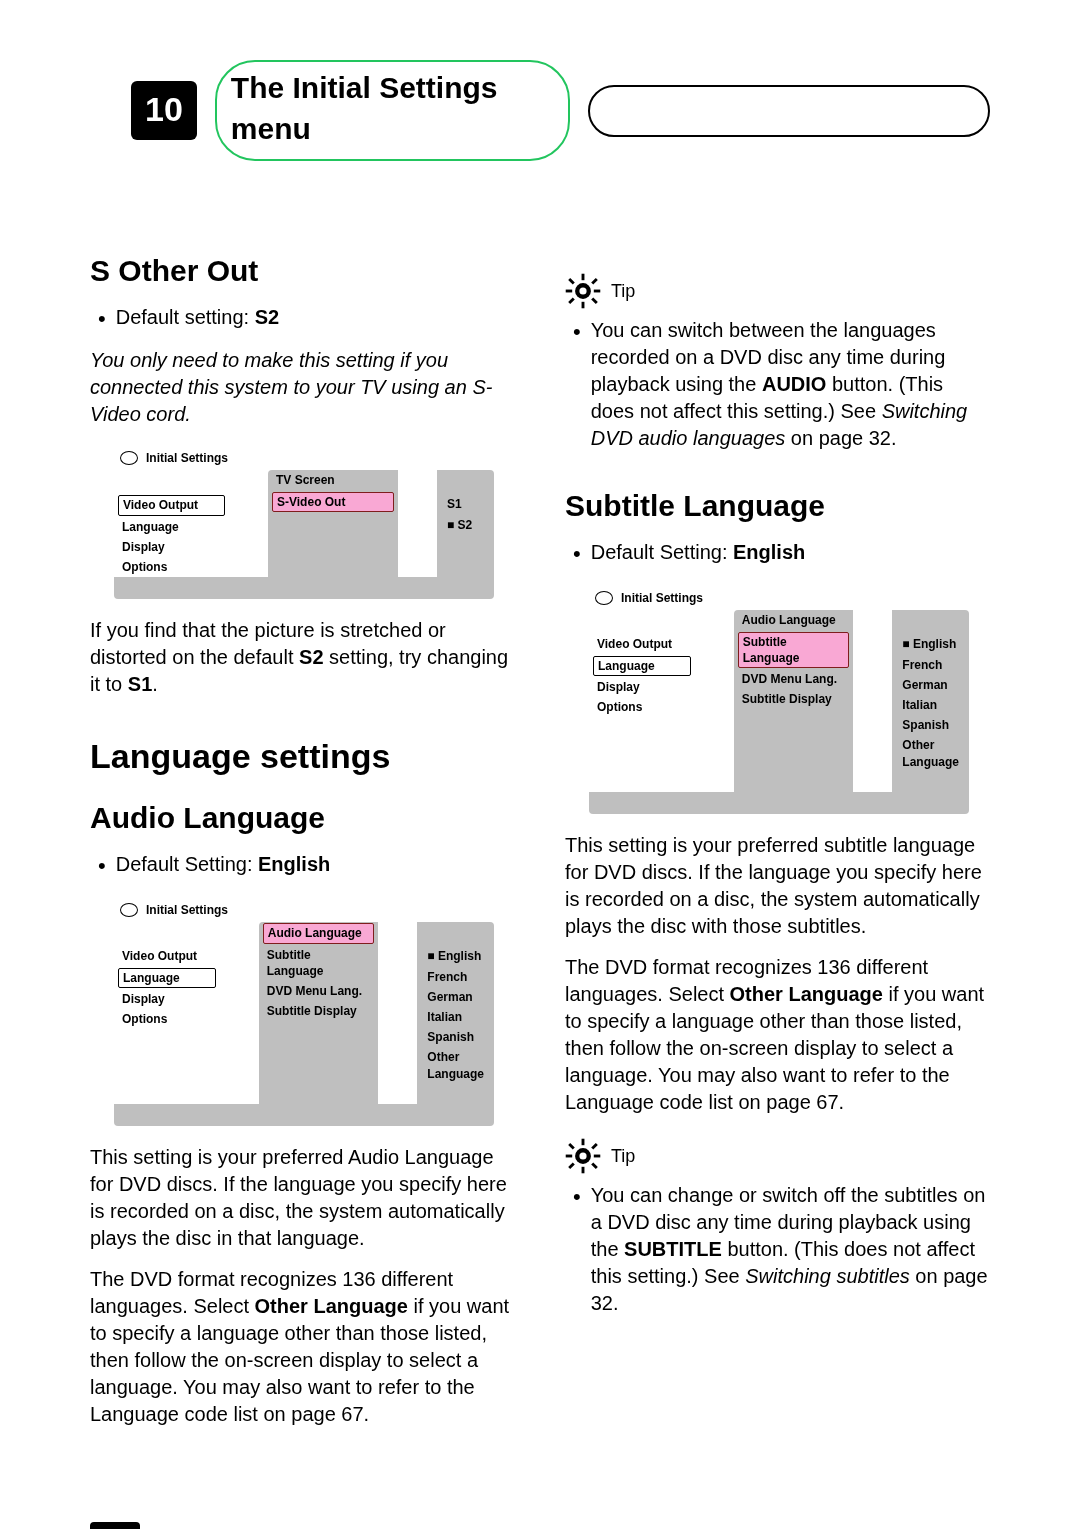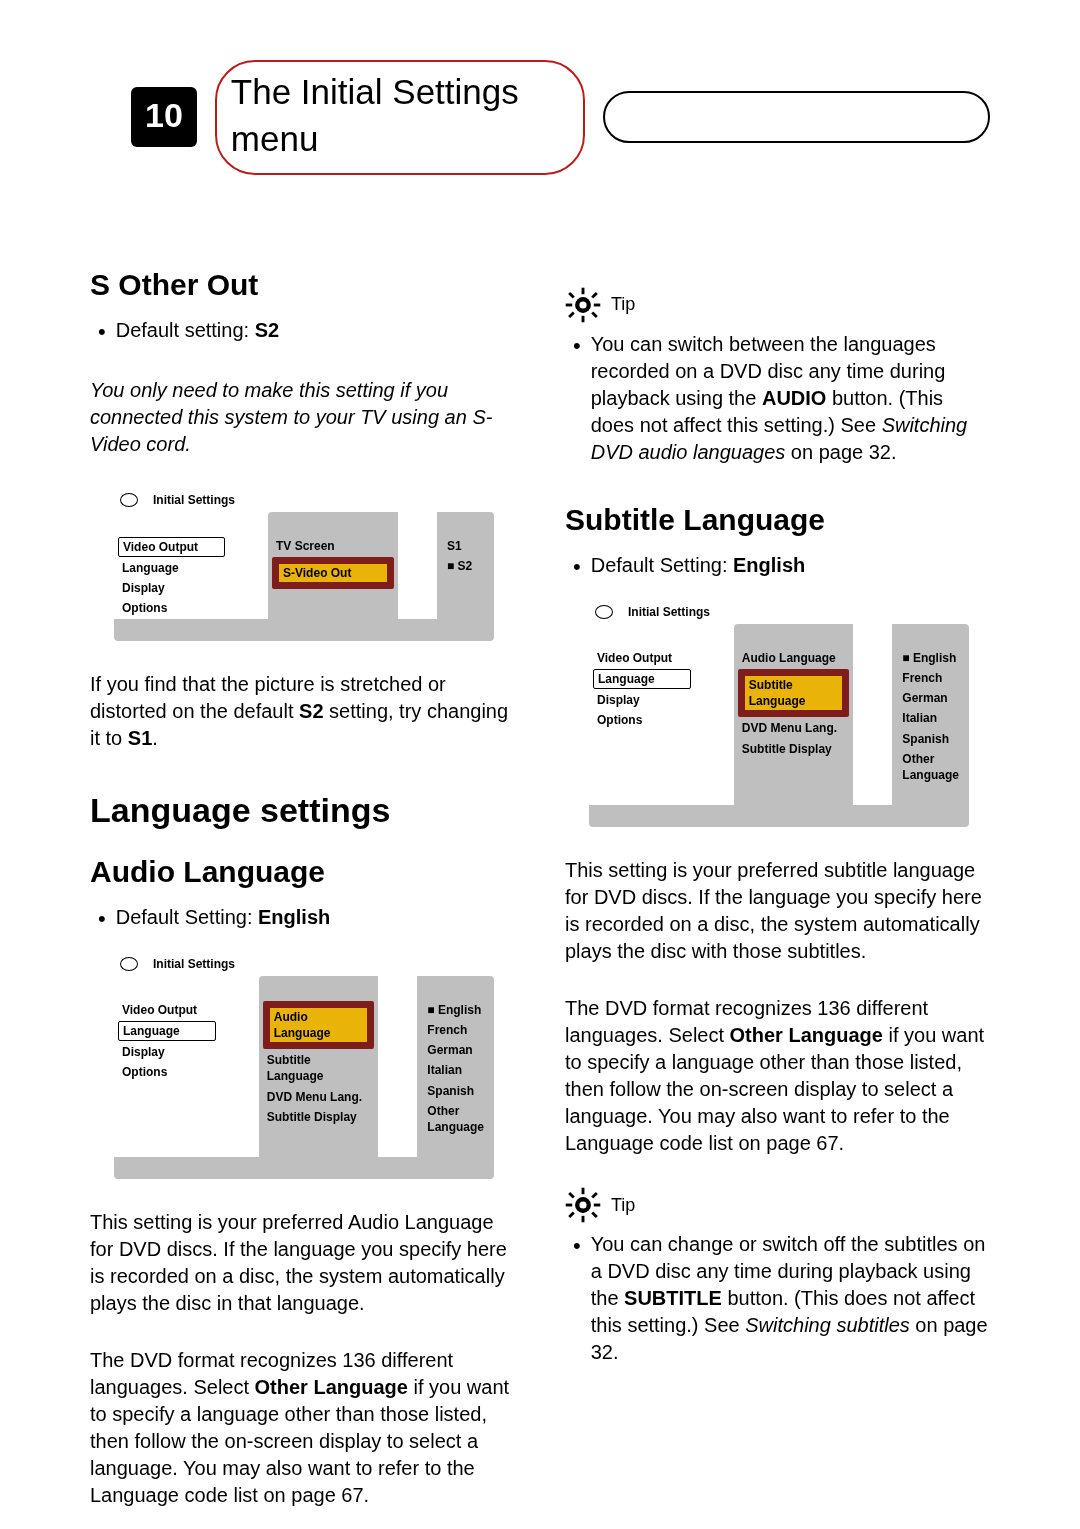--- a/index.html
+++ b/index.html
@@ -22,70 +22,69 @@
   .chapter-number {
     background: #000;
     color: #fff;
     font-weight: bold;
     font-size: 34px;
     padding: 6px 14px 8px 14px;
     border-radius: 6px;
     margin-left: 41px;
   }
   .chapter-title-bubble {
-    border: 2px solid #b91c1c;
+    border: 2px solid #22c55e;
     border-radius: 40px;
     padding: 6px 28px 10px 14px;
-    font-size: 35px;
-    font-weight: normal;
+    font-size: 30px;
+    font-weight: bold;
   }
   .blank-bubble {
     border: 2px solid #000;
     border-radius: 40px;
     width: 460px;
     height: 52px;
   }
   .columns {
     display: flex;
     gap: 50px;
   }
   .col { flex: 1; min-width: 0; }
   h2.section { font-size: 30px; font-weight: bold; margin-bottom: 12px; }
   h2.big-section { font-size: 34px; font-weight: bold; margin: 36px 0 18px 0; }
   .bullet-row { display: flex; gap: 10px; margin-bottom: 6px; padding-left: 8px;}
   .bullet-dot::before { content: "•"; font-size: 22px; }
   .italic { font-style: italic; }
-  p.para { margin: 30px 0; }
+  p.para { margin: 14px 0; }
 
   
   .settings-box {
     margin: 18px 0 18px 24px;
     width: 380px;
     font-size: 12px;
     font-weight: bold;
     position: relative;
   }
-  .sb-title-row { display:flex; align-items:center; gap:15px; padding:4px 6px; }
+  .sb-title-row { display:flex; align-items:center; gap:8px; padding:4px 6px; }
   .sb-disc {
     width: 18px; height: 14px; border: 1.5px solid #000; border-radius: 50%;
     display:inline-block; position:relative;
   }
   .sb-columns { display:flex;gap:39px; }
   .sb-left { width: 115px; padding-top: 24px; }
   .sb-left-item { padding: 2px 8px; }
   .sb-left-item.sel { border:1px solid #000; border-radius:2px; margin:1px 4px; padding:1px 4px;}
   .sb-mid {
     width: 130px;
     background: #bfbfbf;
     border-top-left-radius: 4px;
-    padding-top: 24px;
     padding-bottom: 20px;
   }
   .sb-mid-item { padding: 2px 8px; }
-  .sb-mid-item.sel { background:#eab308; border:7px solid #7f1d1d; border-radius:2px; margin:1px 4px; padding:1px 4px;}
+  .sb-mid-item.sel { background:#f9a8d4; border:1px solid #7f1d1d; border-radius:2px; margin:1px 4px; padding:1px 4px;}
   .sb-right {
     flex:1;
     background: #bfbfbf;
     border-top-right-radius: 4px;
     padding-top: 24px;
     padding-bottom: 20px;
     position:relative;
   }
   .sb-right-item { padding: 2px 10px; }
   .sb-right-item.sel::before { content:"■ "; }

